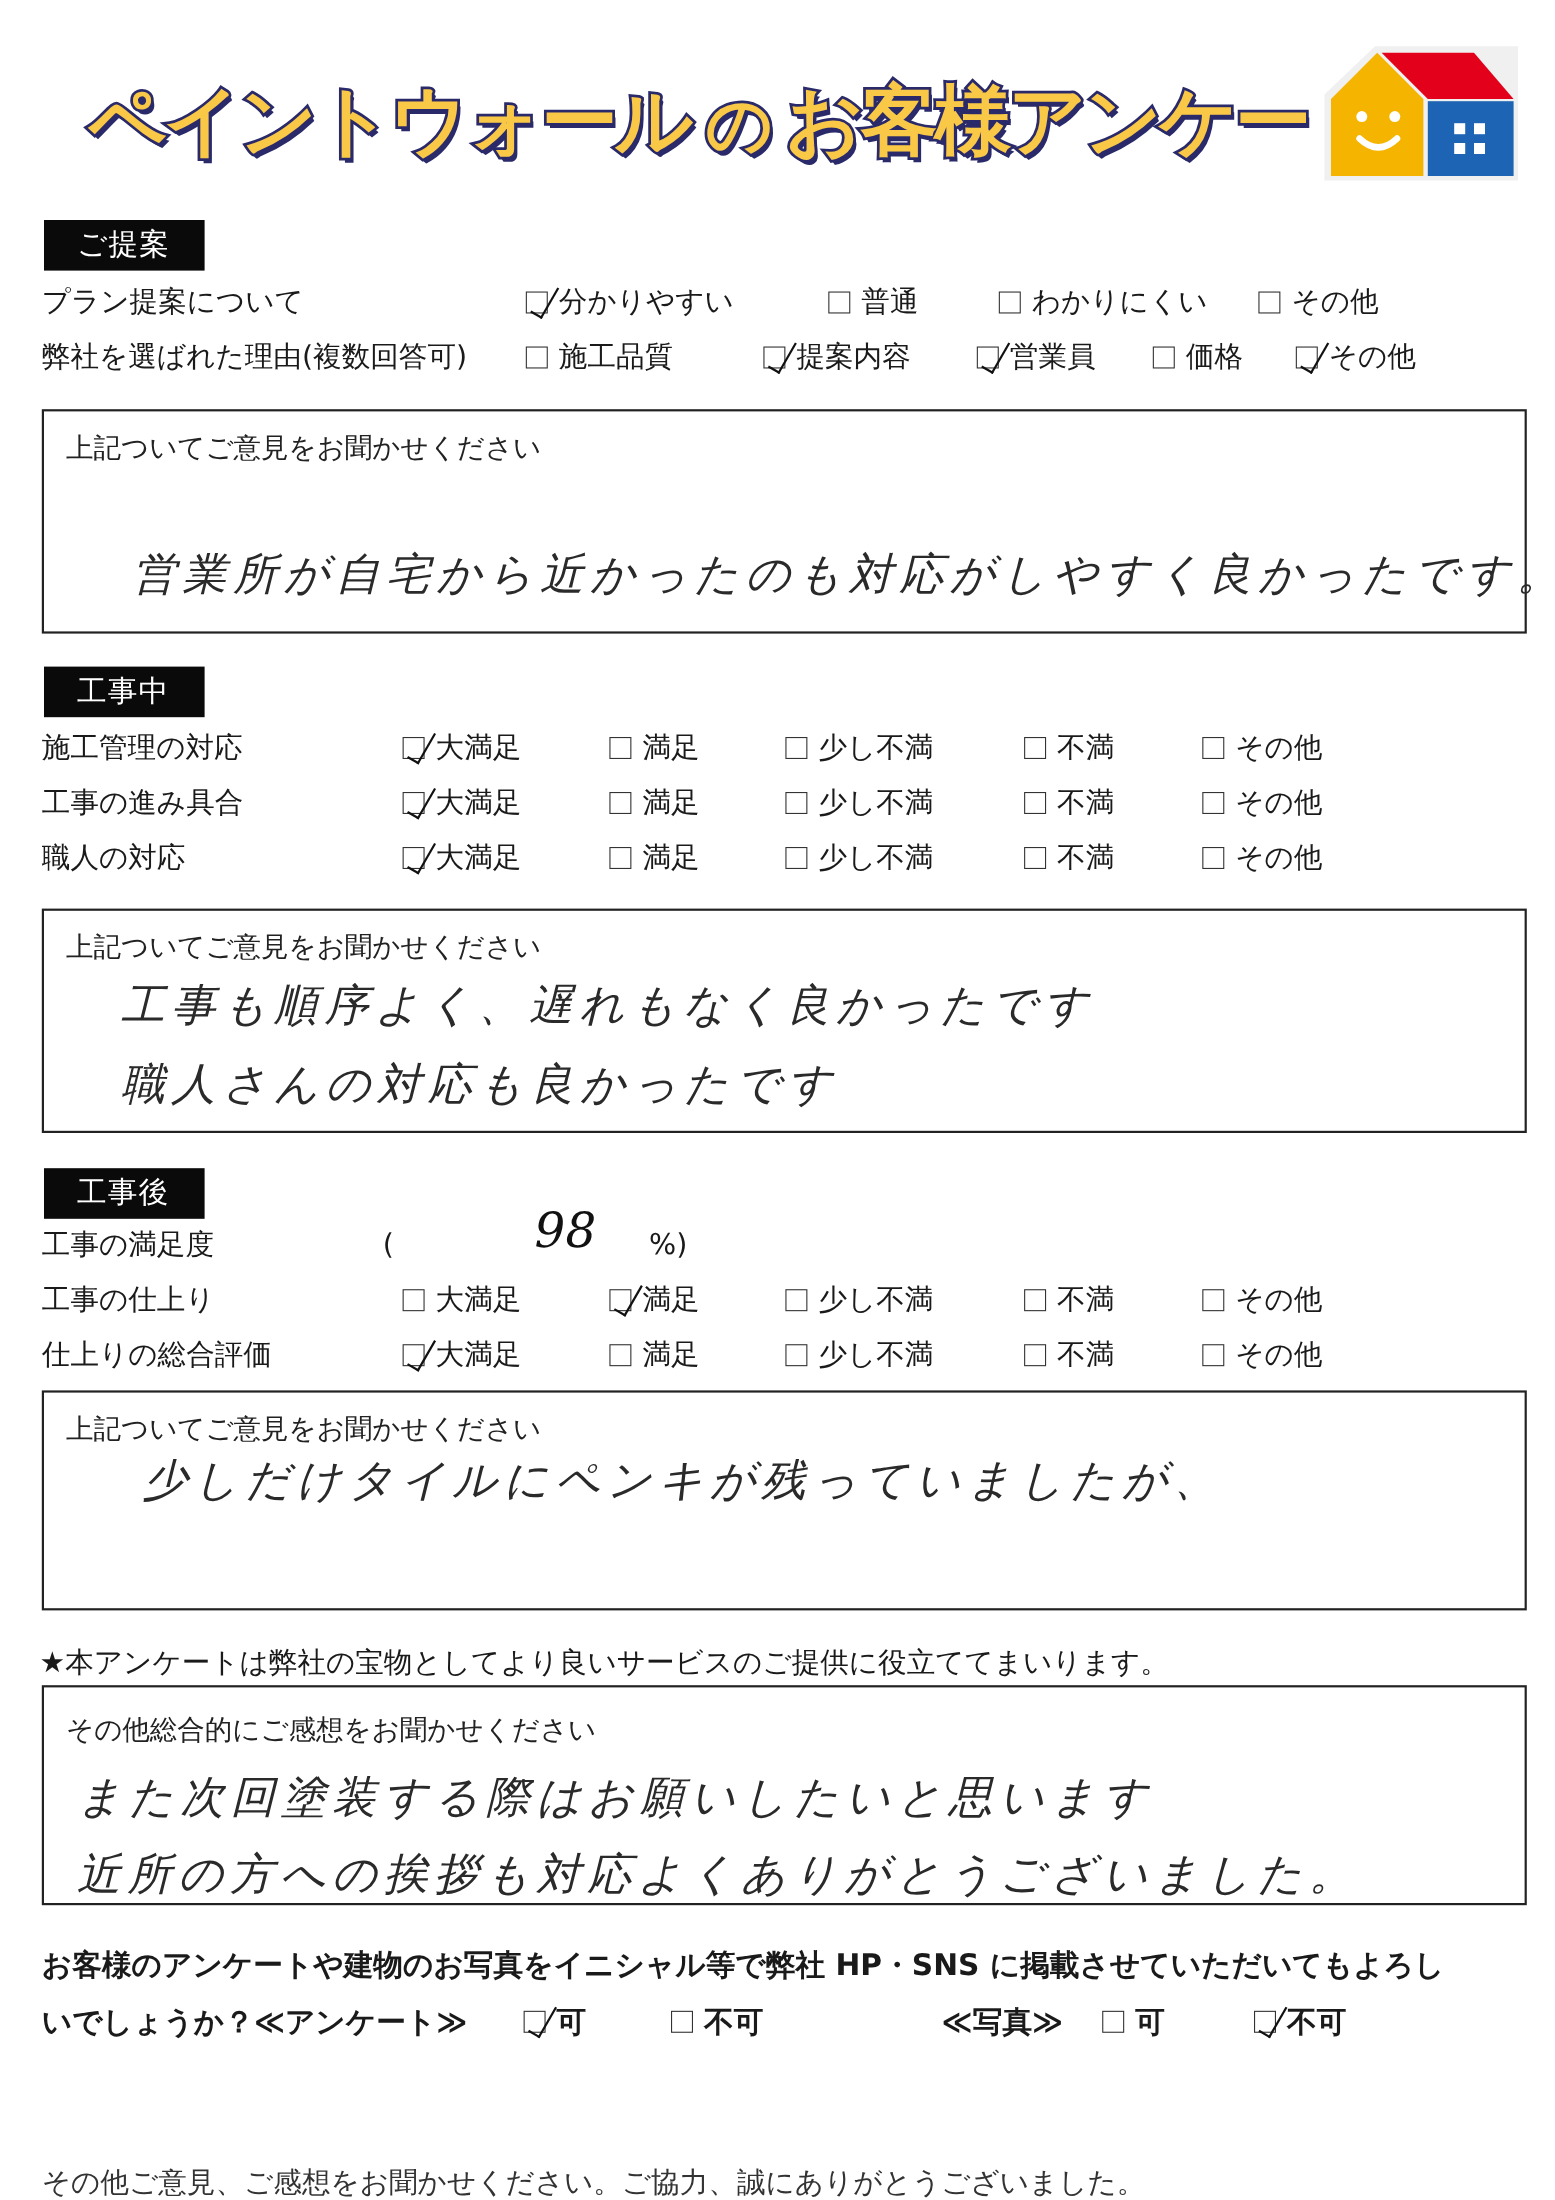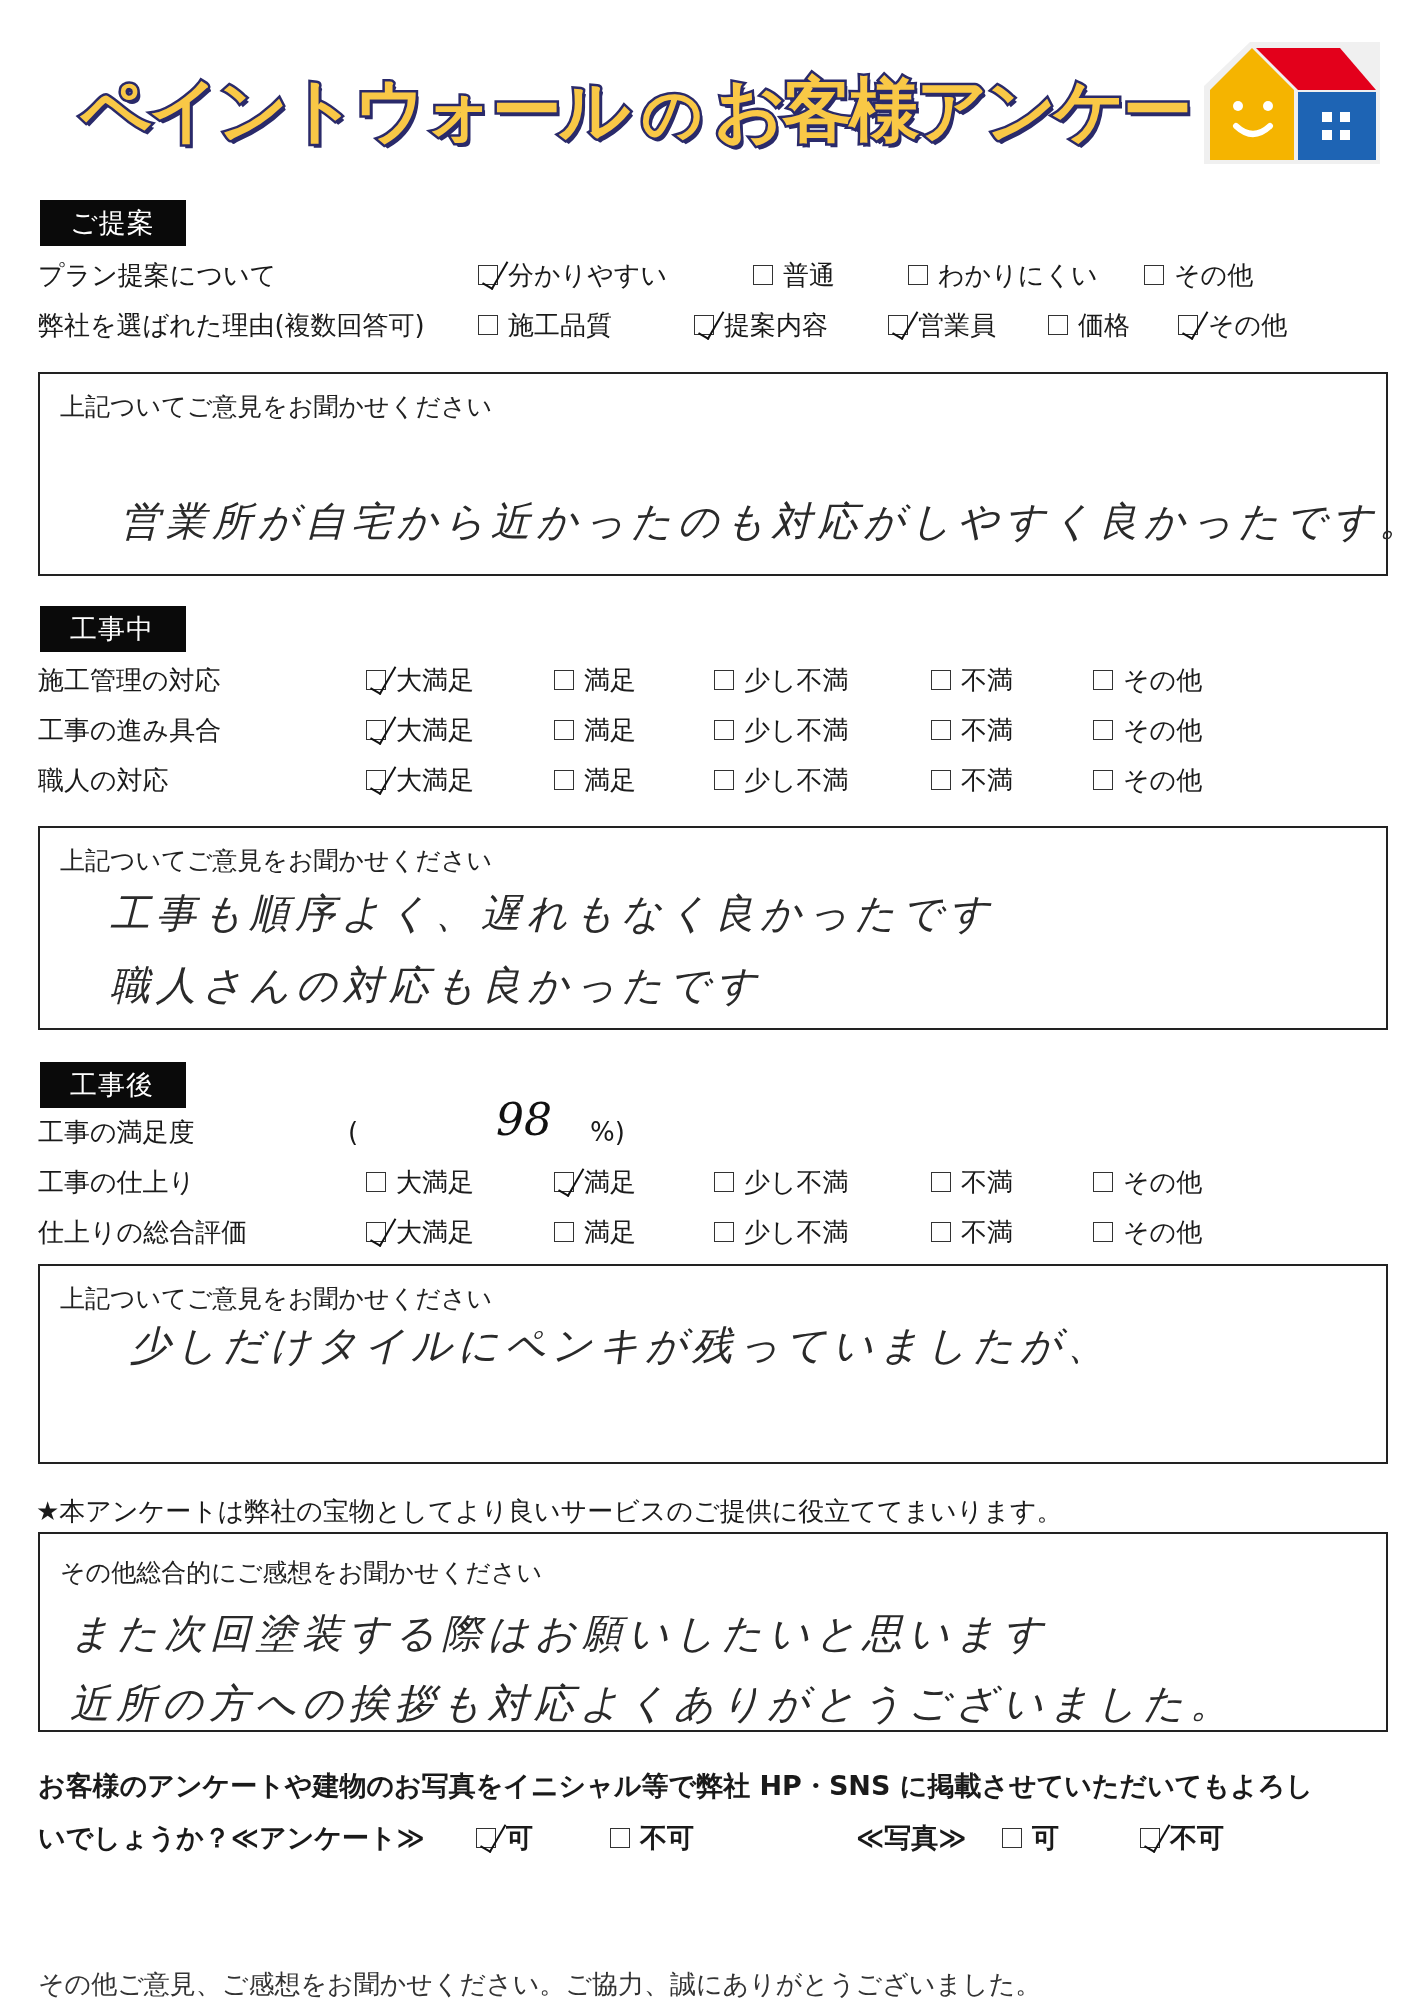--- a/index.html
+++ b/index.html
@@ -206,21 +206,21 @@
   <span class="box-prompt">上記ついてご意見をお聞かせください</span>
   <span class="hand" style="top:58px; left:70px;">工事も順序よく、遅れもなく良かったです</span>
   <span class="hand" style="top:130px; left:70px;">職人さんの対応も良かったです</span>
 </div>
 
 <div class="tag" style="top:1062px;">工事後</div>
 
 <div class="row" style="top:1112px; width:1340px;">
   <span class="row-label">工事の満足度</span>
   <span class="abs" style="left:310px; top:0;">(</span>
-  <span class="handnum" style="left:448px; top:-12px;margin-left:10px;">98</span>
+  <span class="handnum" style="left:448px; top:-12px;">98</span>
   <span class="abs" style="left:552px; top:0;">%)</span>
 </div>
 
 <div class="row" style="top:1162px; width:1340px;">
   <span class="row-label">工事の仕上り</span>
   <span class="opt" style="left:328px;">
       <span class="cb"></span>
       <span class="opt-label">大満足</span>
     </span>
   <span class="opt" style="left:516px;">

